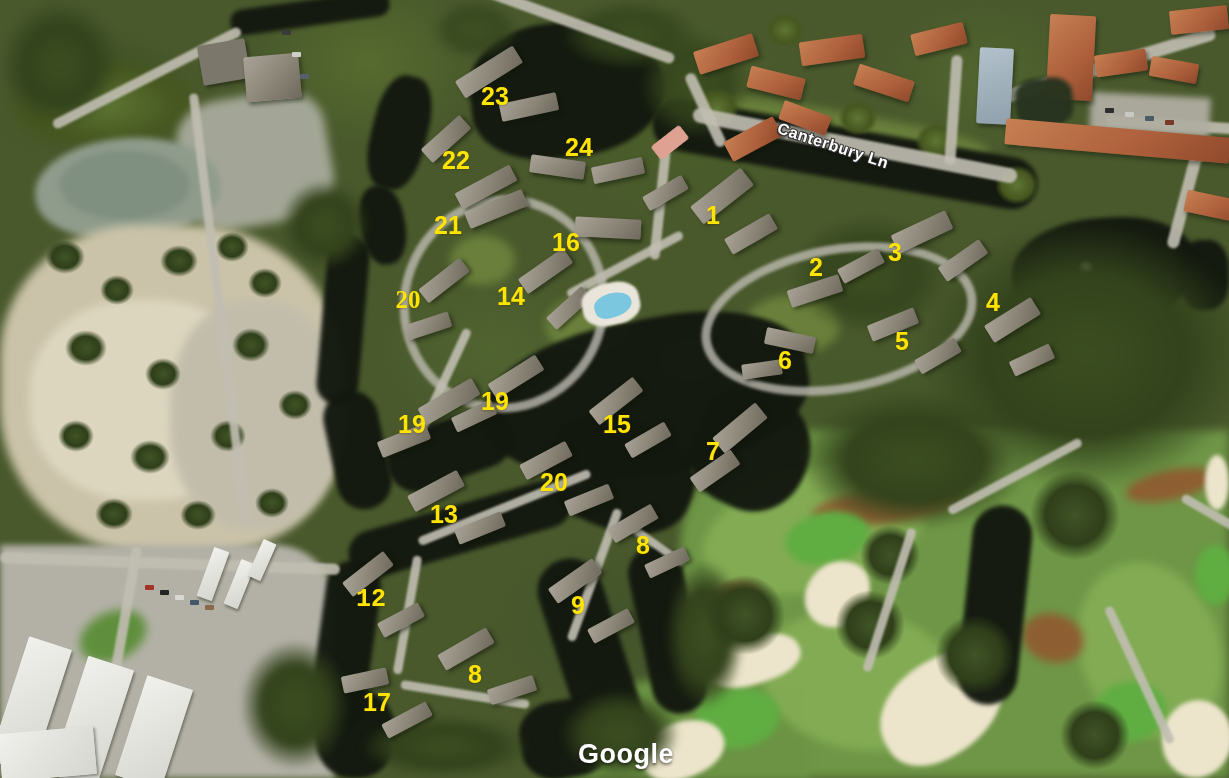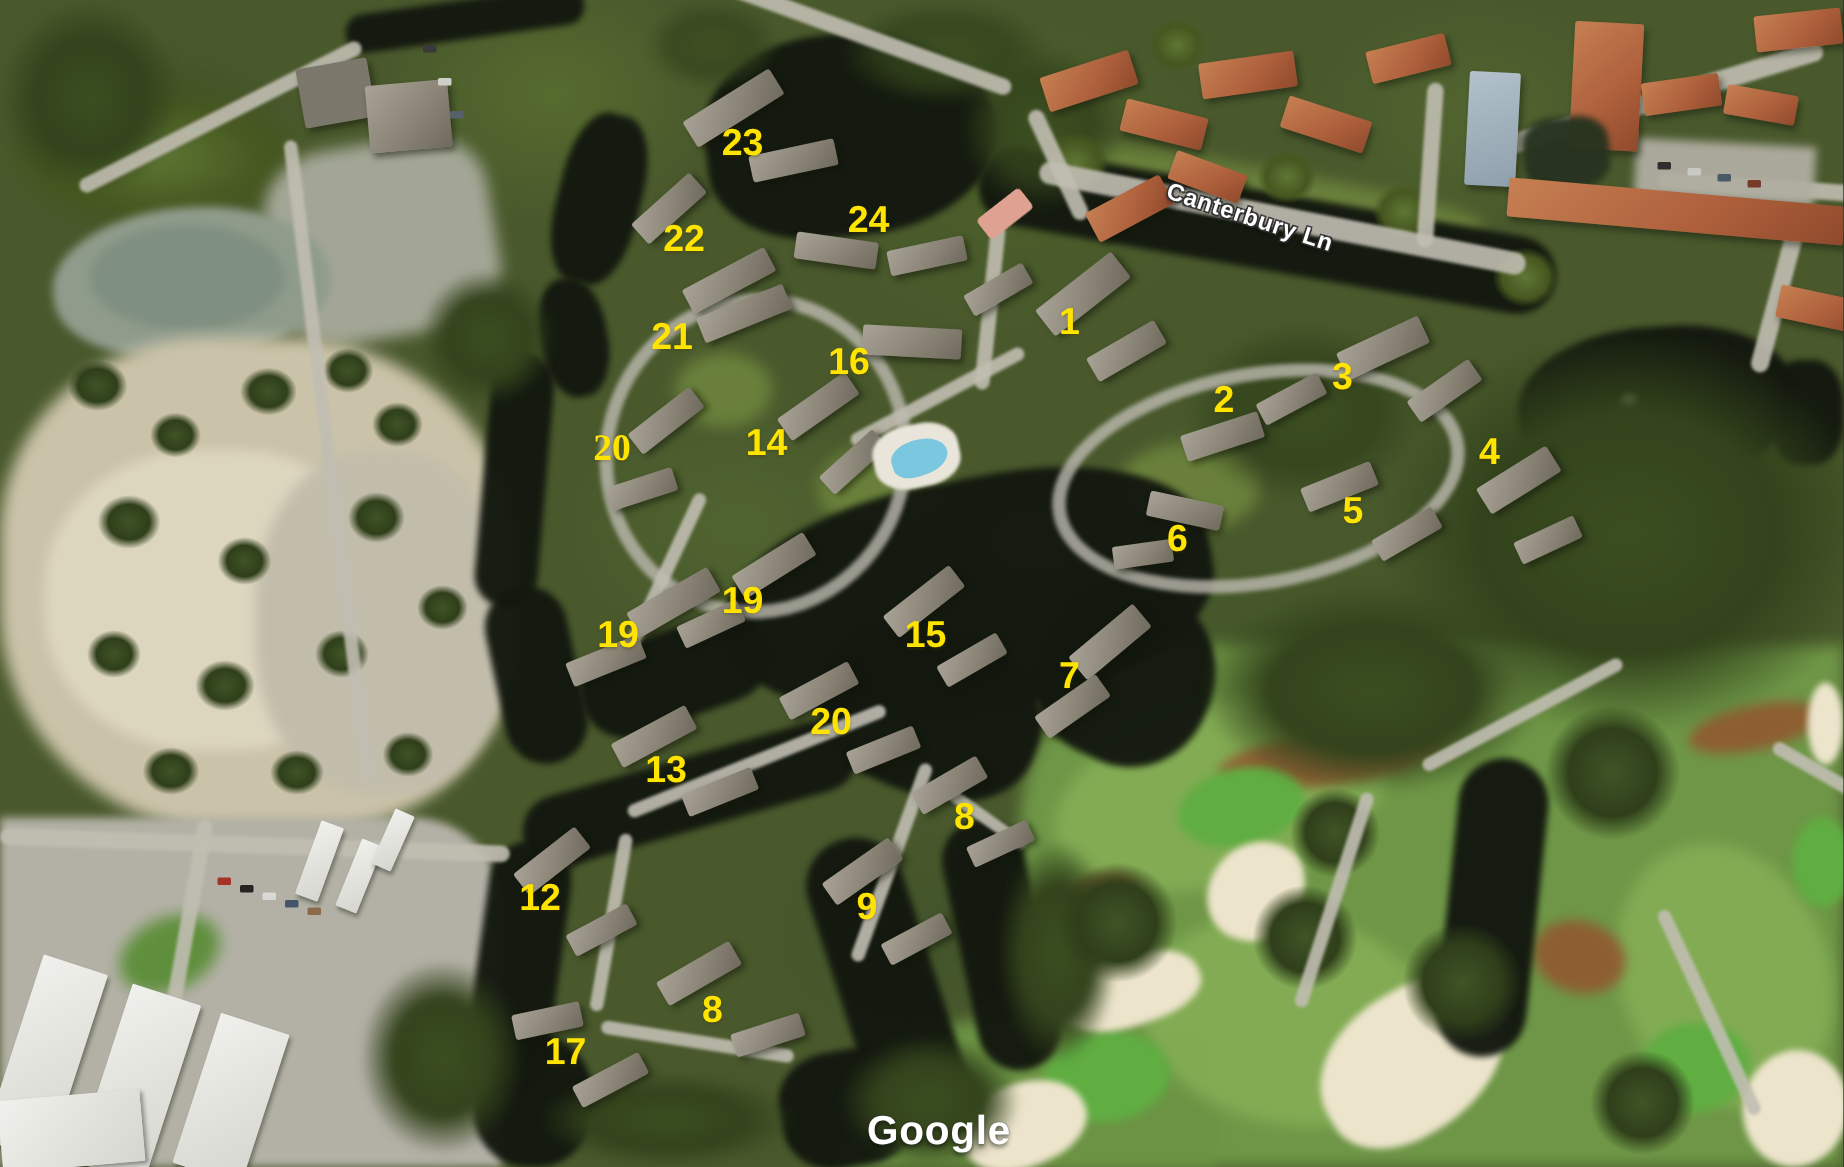--- a/index.html
+++ b/index.html
@@ -307,21 +307,21 @@
       <div class="marker" style="left: 816px; top: 267px;">2</div>
       <div class="marker" style="left: 895px; top: 252px;">3</div>
       <div class="marker" style="left: 993px; top: 302px;">4</div>
       <div class="marker" style="left: 902px; top: 341px;">5</div>
       <div class="marker" style="left: 785px; top: 360px;">6</div>
       <div class="marker" style="left: 713px; top: 451px;">7</div>
       <div class="marker" style="left: 643px; top: 545px;">8</div>
       <div class="marker" style="left: 578px; top: 605px;">9</div>
       <div class="marker" style="left: 475px; top: 674px;">8</div>
       <div class="marker" style="left: 377px; top: 702px;">17</div>
-      <div class="marker" style="left: 360px; top: 599px;">12</div>
+      <div class="marker" style="left: 371px; top: 599px; font-family: Liberation Mono, monospace;">12</div>
       <div class="marker" style="left: 444px; top: 514px;">13</div>
       <div class="marker" style="left: 554px; top: 482px;">20</div>
       <div class="marker" style="left: 617px; top: 424px;">15</div>
       <div class="marker" style="left: 566px; top: 242px;">16</div>
       <div class="marker" style="left: 511px; top: 296px;">14</div>
       <div class="marker" style="left: 495px; top: 401px;">19</div>
       <div class="marker" style="left: 412px; top: 424px;">19</div>
       <div class="marker" style="left: 408px; top: 299px; font-family: Liberation Serif, serif;">20</div>
       <div class="marker" style="left: 448px; top: 225px;">21</div>
       <div class="marker" style="left: 456px; top: 160px;">22</div>

